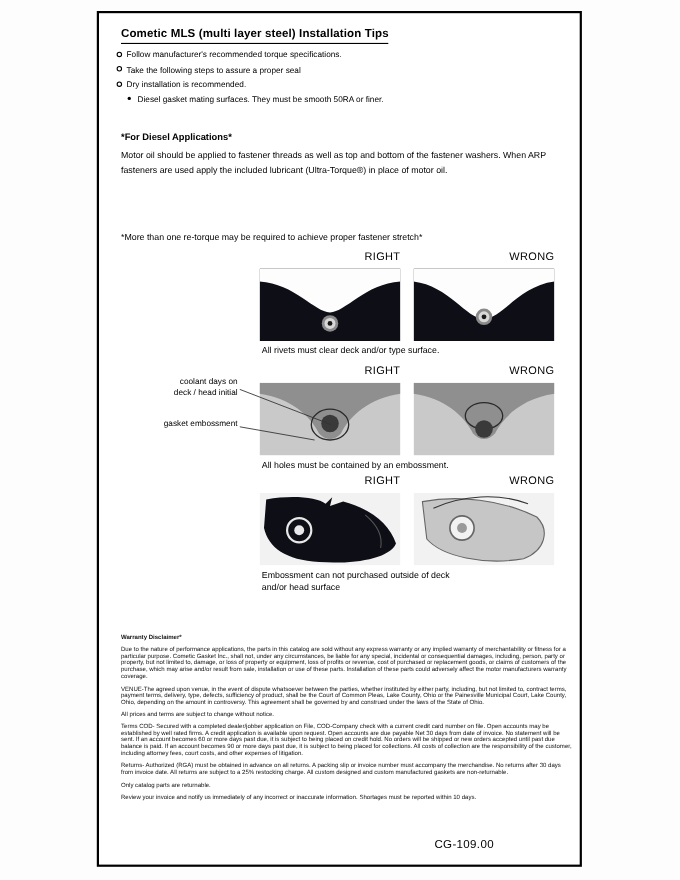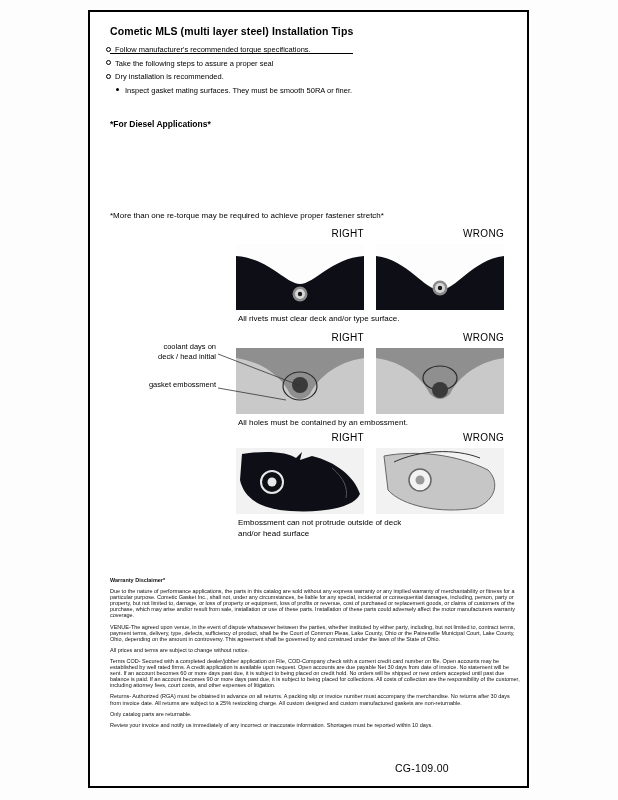--- a/index.html
+++ b/index.html
@@ -2,21 +2,21 @@
 <html><head>
 <meta charset="utf-8">
 <style>
   * { margin:0; padding:0; box-sizing:border-box; }
   html,body { background:#fff; }
   body { font-family:"Liberation Sans", sans-serif; color:#000; }
   .canvas { position:relative; width:618px; height:800px; background:#fdfdfd; overflow:hidden; }
   .sheet { position:absolute; left:88px; top:10px; width:441px; height:778px; border:2px solid #000; background:#fff; }
 
   .title { position:absolute; left:20px; top:13px; font-size:10.5px; font-weight:bold;
-           border-bottom:1.2px solid #000; padding-bottom:16px; letter-spacing:0.1px; }
+           border-bottom:1.2px solid #000; padding-bottom:2px; letter-spacing:0.1px; }
 
   .tips { position:absolute; left:16px; top:33px; font-size:7.5px; width:400px; }
   .tip  { position:relative; padding-left:9px; margin-bottom:4.6px; }
   .tip::before { content:""; position:absolute; left:0; top:1.5px; width:3.2px; height:3.2px;
                  border:0.9px solid #000; border-radius:50%; }
   .subtip { position:relative; margin-left:10px; padding-left:9px; margin-bottom:4.6px; }
   .subtip::before { content:""; position:absolute; left:0; top:1.8px; width:3.4px; height:3.4px;
                     background:#000; border-radius:50%; }
 
   .diesel-h { position:absolute; left:20px; top:107px; font-size:8.5px; font-weight:bold; }
@@ -51,24 +51,25 @@
 
 <div class="canvas">
   <div class="sheet">
 
     <div class="title">Cometic MLS (multi layer steel) Installation Tips</div>
 
     <div class="tips">
       <div class="tip">Follow manufacturer's recommended torque specifications.</div>
       <div class="tip">Take the following steps to assure a proper seal</div>
       <div class="tip">Dry installation is recommended.</div>
-      <div class="subtip">Inspect gasket mating surfaces.  They must be smooth 50RA or finer.</div>
+      <div class="subtip">Diesel gasket mating surfaces.  They must be smooth 50RA or finer.</div>
     </div>
 
     <div class="diesel-h">*For Diesel Applications*</div>
+    <div class="para p1">Motor oil should be applied to fastener threads as well as top and bottom of the fastener washers. When ARP fasteners are used apply the included lubricant (Ultra-Torque®) in place of motor oil.</div>
     <div class="note">*More than one re-torque may be required to achieve proper fastener stretch*</div>
 
     <div class="diagrams">
 
       <div class="dg-headers h1r">
         <span class="dg-h">RIGHT</span>
         <span class="dg-h">WRONG</span>
       </div>
       <div class="dg-row r1">
         <svg class="panel" viewBox="0 0 128 66">
@@ -121,21 +122,21 @@
           <path d="M96,20 C108,30 112,40 110,50" stroke="#555" stroke-width="1" fill="none"></path>
         </svg>
         <svg class="panel" viewBox="0 0 128 66">
           <rect width="128" height="66" fill="#f2f2f2"></rect>
           <path d="M8,8 C40,2 80,6 112,22 C124,34 120,52 100,60 C64,66 26,58 12,42 Z" fill="#c6c6c6" stroke="#666" stroke-width="1"></path>
           <circle cx="44" cy="32" r="11" fill="#f2f2f2" stroke="#666" stroke-width="1.5"></circle>
           <circle cx="44" cy="32" r="4.5" fill="#9a9a9a"></circle>
           <path d="M18,14 C44,2 78,0 104,10" stroke="#333" stroke-width="1" fill="none"></path>
         </svg>
       </div>
-      <div class="cap c3">Embossment can not protrude outside of deck and/or head surface</div>
+      <div class="cap c3">Embossment can not purchased outside of deck and/or head surface</div>
 
     </div>
 
     <div class="callout co1">
       <div>coolant days on</div>
       <div>deck / head initial</div>
     </div>
     <div class="callout co2">gasket embossment</div>
 
     <svg class="callout-lines" viewBox="0 0 110 62">

